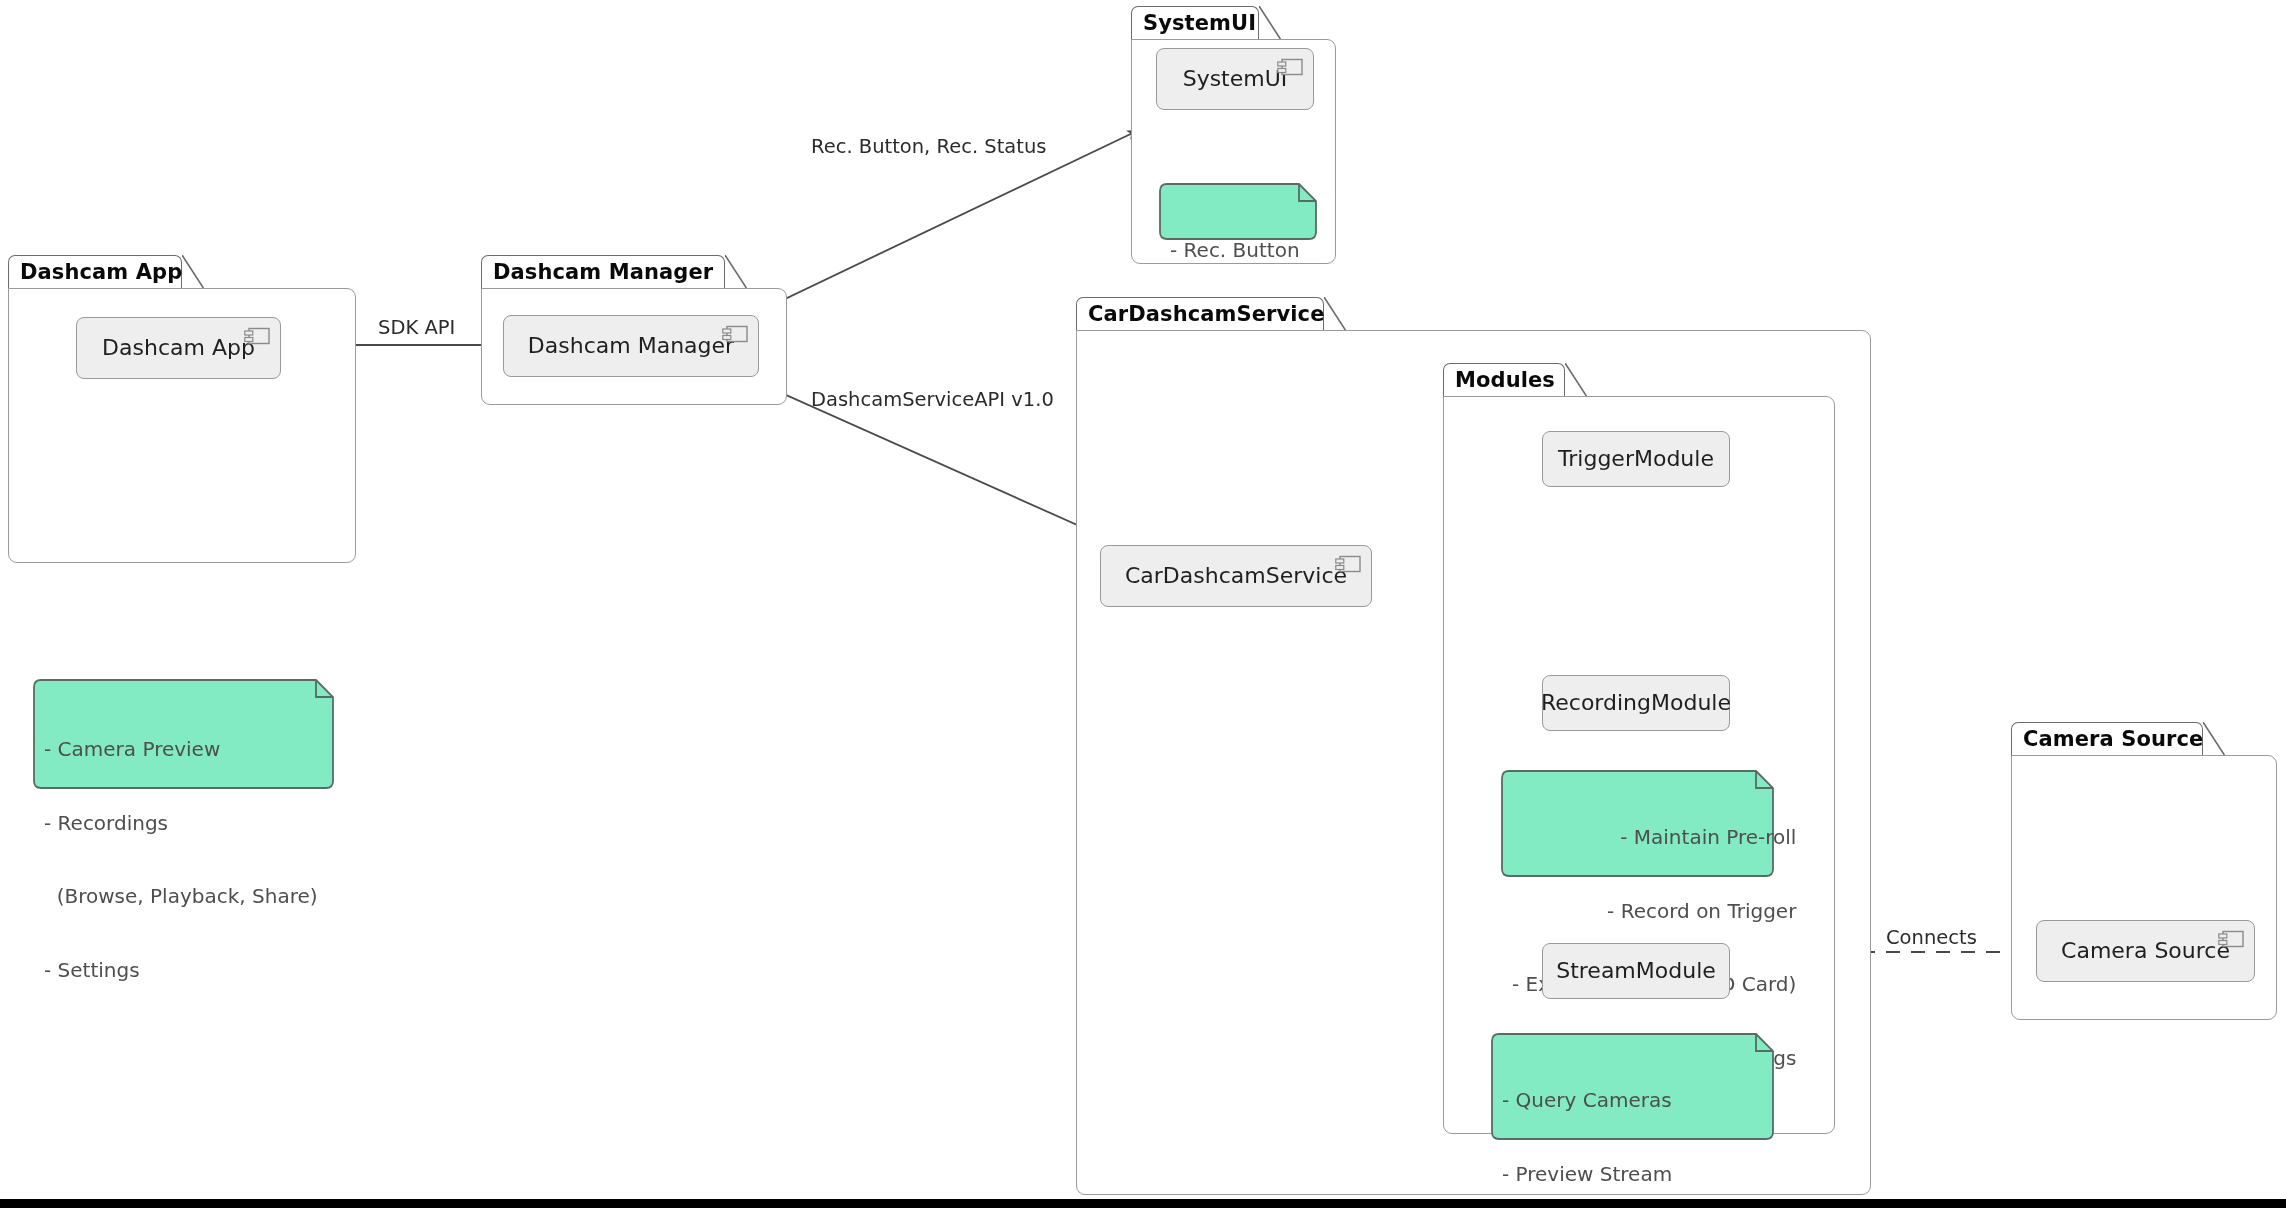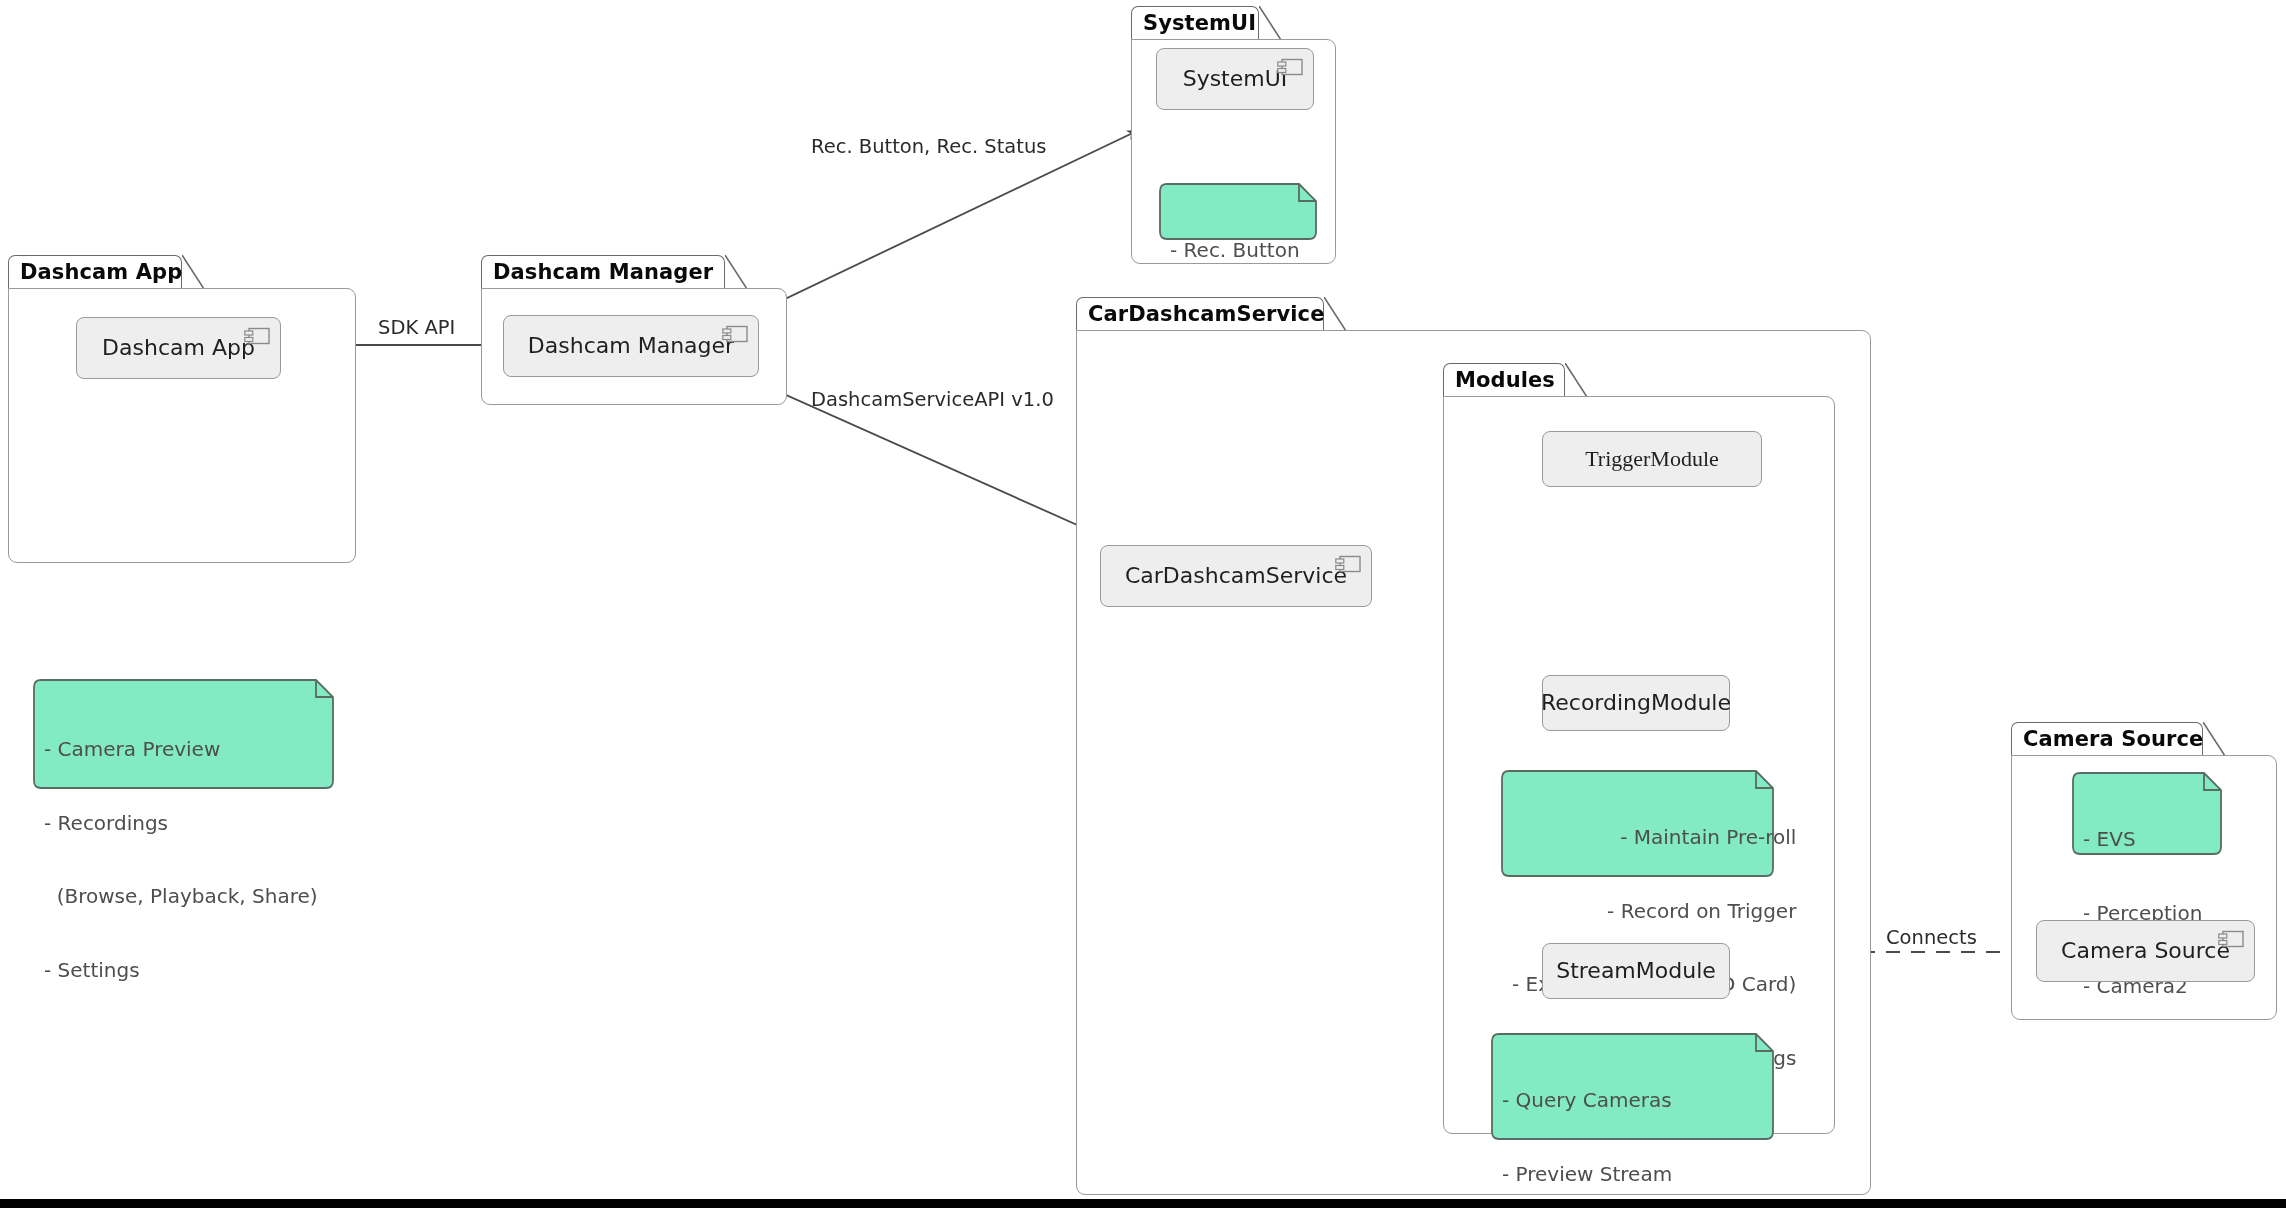--- a/index.html
+++ b/index.html
@@ -265,21 +265,21 @@
 
   <div class="pkg" style="left:367px; top:66px; width:392px; height:771px;">
     <div class="pkg-tab" style="width:122px;">
       <span class="pkg-tab-label">Modules</span>
     </div>
     <svg class="pkg-tab-slant" style="left:122px;" viewBox="0 0 22 34">
       <path d="M0,0 L22,34" stroke="#6b6b6b" stroke-width="1.6" fill="none"></path>
     </svg>
     <div class="pkg-body" style="top:33px; width:392px; height:738px;"></div>
 
-    <div class="comp" style="left:99px; top:68px; width:220px; height:56px;font-family:Liberation Serif, serif;">
+    <div class="comp" style="left:99px; top:68px; width:188px; height:56px;">
       <span class="comp-label">TriggerModule</span>
     </div>
 
     <div class="comp" style="left:99px; top:312px; width:188px; height:56px;">
       <span class="comp-label">RecordingModule</span>
     </div>
     <div class="note" style="left:55px; top:405px; width:278px; height:112px;text-align:right;">
       <svg width="278" height="112" viewBox="0 0 278 112">
         <path d="M4,10 Q4,3 11,3 L258,3 L275,20 L275,101 Q275,108 268,108 L11,108 Q4,108 4,101 Z" fill="#82EBC3" stroke="#5a6b63" stroke-width="1.8"></path>
         <path d="M258,3 L258,20 L275,20" fill="none" stroke="#5a6b63" stroke-width="1.8"></path>
@@ -314,31 +314,20 @@
 
 <div class="pkg" style="left:2011px; top:722px; width:266px; height:298px;">
   <div class="pkg-tab" style="width:192px;">
     <span class="pkg-tab-label">Camera Source</span>
   </div>
   <svg class="pkg-tab-slant" style="left:192px;" viewBox="0 0 22 34">
     <path d="M0,0 L22,34" stroke="#6b6b6b" stroke-width="1.6" fill="none"></path>
   </svg>
   <div class="pkg-body" style="top:33px; width:266px; height:265px;"></div>
 
-  <div class="note" style="left:58px; top:48px; width:155px; height:88px;">
-    <svg width="155" height="88" viewBox="0 0 155 88">
-      <path d="M4,10 Q4,3 11,3 L135,3 L152,20 L152,77 Q152,84 145,84 L11,84 Q4,84 4,77 Z" fill="#82EBC3" stroke="#5a6b63" stroke-width="1.8"></path>
-      <path d="M135,3 L135,20 L152,20" fill="none" stroke="#5a6b63" stroke-width="1.8"></path>
-    </svg>
-    <div class="note-text" style="left:14px; top:8px;">
-      <div>- EVS</div>
-      <div>- Perception</div>
-      <div>- Camera2</div>
-    </div>
-  </div>
 
   <div class="comp" style="left:25px; top:198px; width:219px; height:62px;">
     <span class="comp-label">Camera Source</span>
     <svg class="comp-icon" viewBox="0 0 26 19">
       <rect x="5" y="1.5" width="20" height="15" fill="#eeeeee" stroke="#8a8a8a" stroke-width="1.4"></rect>
       <rect x="0.8" y="4" width="8" height="4" fill="#eeeeee" stroke="#8a8a8a" stroke-width="1.2"></rect>
       <rect x="0.8" y="10.5" width="8" height="4" fill="#eeeeee" stroke="#8a8a8a" stroke-width="1.2"></rect>
     </svg>
   </div>
 </div>

